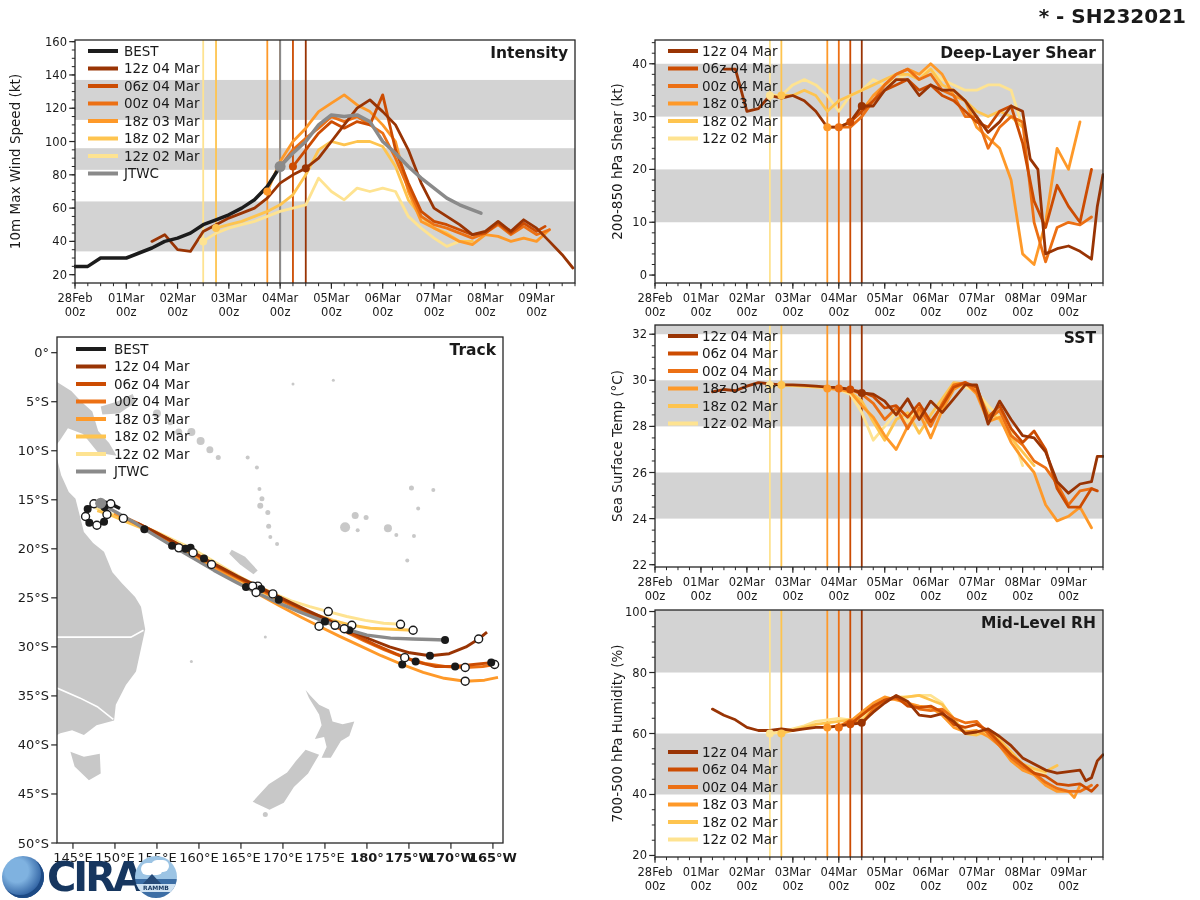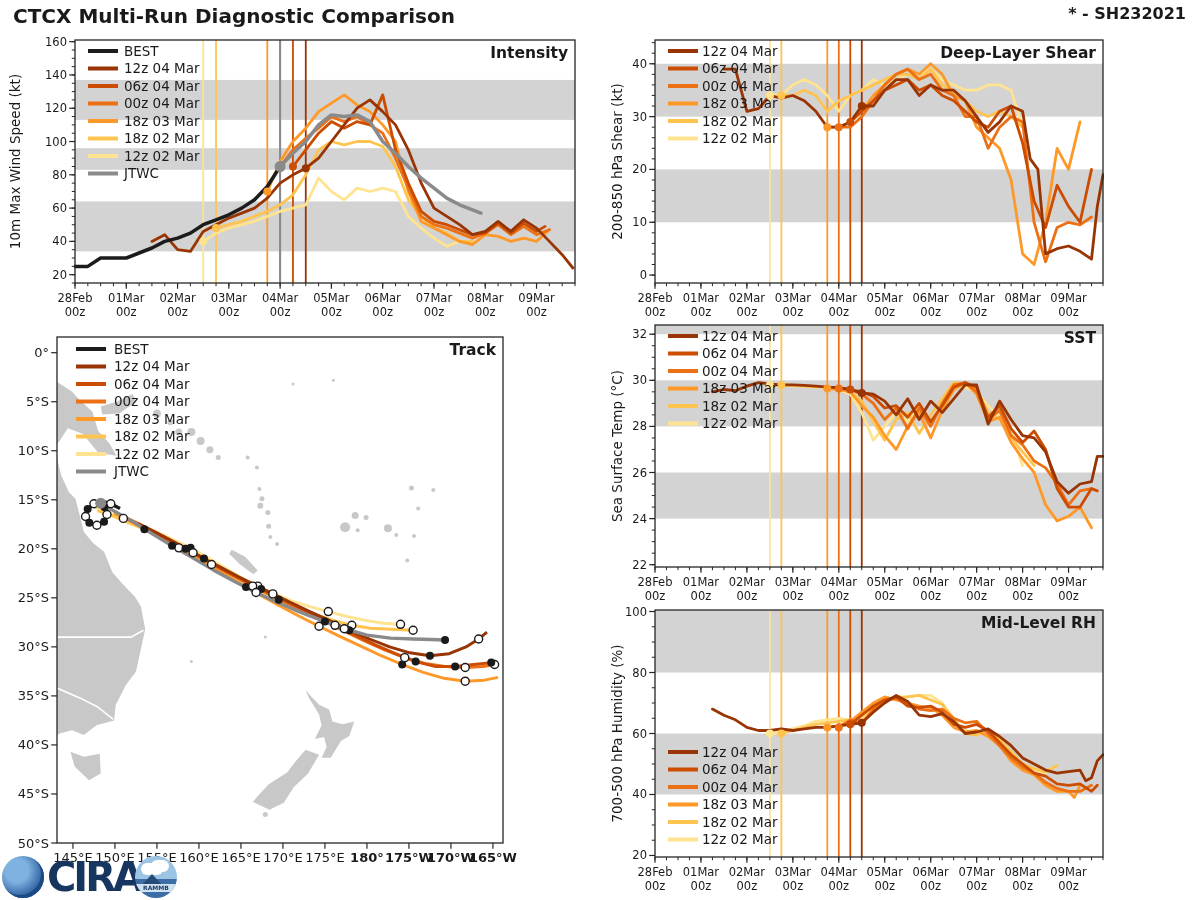--- a/index.html
+++ b/index.html
@@ -1,39 +1,38 @@
 <!DOCTYPE html>
 <html><head>
 <meta charset="utf-8">
 <style>
   html,body{margin:0;padding:0;background:#ffffff;}
   .page{position:relative;width:1200px;height:900px;background:#fff;overflow:hidden;
         font-family:"DejaVu Sans","Liberation Sans",sans-serif;}
   .main-title{position:absolute;left:13px;top:4px;font-size:20px;font-weight:bold;color:#1a1a1a;}
-  .storm-id{position:absolute;right:14px;top:4px;font-size:16px;font-weight:bold;color:#1a1a1a;}
+  .storm-id{position:absolute;right:14px;top:4px;font-size:20px;font-weight:bold;color:#1a1a1a;}
   svg{position:absolute;left:0;top:0;}
   .logo{position:absolute;left:2px;top:851px;height:52px;display:flex;align-items:center;}
   .globe{width:42px;height:42px;border-radius:50%;margin-right:-34px;
          background:radial-gradient(circle at 35% 35%, #7fb2e0 0 30%, #2b5d9e 70%, #16365f 100%);
          box-shadow:inset -3px -3px 0 #1d4a85;}
   .cira-text{font-size:40px;font-weight:800;color:#16365f;letter-spacing:-3px;line-height:42px;margin-left:37px;}
   .rammb{width:42px;height:42px;border-radius:50%;margin-left:-6px;position:relative;
          background:linear-gradient(180deg,#9cc4e4 0 55%,#3c6ea5 55% 100%);overflow:hidden;}
   .rammb .cloud{position:absolute;left:6px;top:7px;width:22px;height:12px;background:#fff;border-radius:10px;}
   .rammb .cloud2{position:absolute;left:16px;top:4px;width:18px;height:12px;background:#fff;border-radius:10px;}
   .rammb .mount{position:absolute;left:4px;top:18px;width:0;height:0;border-left:13px solid transparent;
                 border-right:13px solid transparent;border-bottom:14px solid #274b79;}
   .rammb .band{position:absolute;left:0;right:0;bottom:6px;height:8px;background:#cfe2f2;
                font-size:6px;font-weight:bold;color:#16365f;text-align:center;line-height:8px;}
 </style>
 </head>
 <body>
 
 <div class="page">
-  <div class="main-title">CTCX Multi-Run Diagnostic Comparison</div>
   <div class="storm-id">* - SH232021</div>
   <svg id="fig" width="1200" height="900" viewBox="0 0 1200 900">
       <g>
         <rect x="75" y="201.44520547945206" width="500" height="49.93150684931507" fill="#d3d3d3"></rect>
         <rect x="75" y="148.1849315068493" width="500" height="21.636986301369888" fill="#d3d3d3"></rect>
         <rect x="75" y="79.94520547945206" width="500" height="39.94520547945204" fill="#d3d3d3"></rect>
         <clipPath id="clip-intensity">
           <rect x="74" y="39" width="502" height="245"></rect>
         </clipPath>
         <g>

